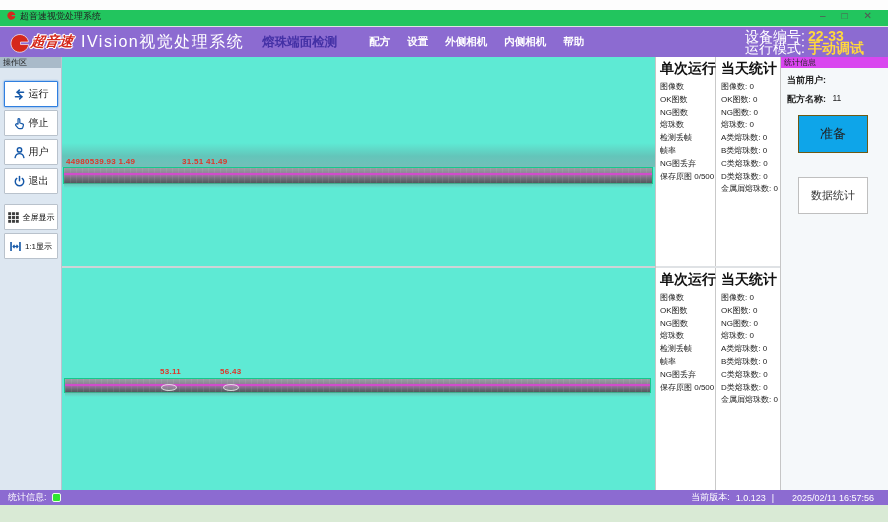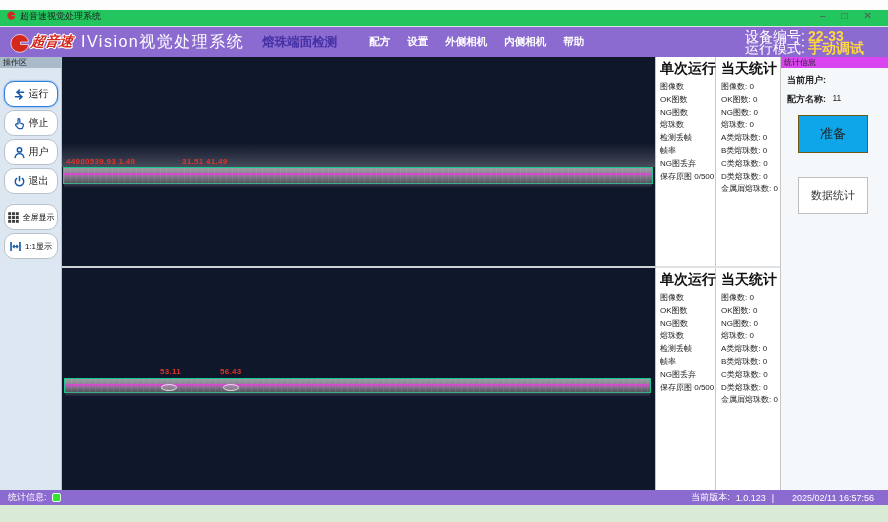--- a/index.html
+++ b/index.html
@@ -24,30 +24,30 @@
   .hdr-right{margin-left:auto;font-size:14px;line-height:12px;margin-right:16px;text-align:left;white-space:nowrap}
   .yellow{color:#ffd83c;font-weight:bold;margin-left:3px}
 
   
   .content{position:absolute;top:57px;left:0;width:888px;height:496px;display:flex}
 
   
   .sidebar{width:62px;background:#dde7f1;border-right:1px solid #b9c4cf;flex:0 0 62px}
   .sidebar-title{height:11px;background:#a9bac9;color:#222;font-size:8px;line-height:11px;padding-left:3px}
   .side-buttons{padding-top:13px}
-  .side-btn{width:54px;height:26px;margin:0 auto 3px;background:#fff;border:1px solid #b9c2cc;border-radius:10px;display:flex;align-items:center;justify-content:center;gap:3px;font-size:10px;color:#111;cursor:pointer}
+  .side-btn{width:54px;height:26px;margin:0 auto 3px;background:#fff;border:1px solid #b9c2cc;border-radius:1px;display:flex;align-items:center;justify-content:center;gap:3px;font-size:10px;color:#111;cursor:pointer}
   .side-btn.active{border:1px solid #2f7fe0;box-shadow:0 0 2px #2f7fe0}
   .side-btn.gap{margin-top:10px}
   .side-btn.small{font-size:8px}
   .side-icon{display:flex}
   .side-icon svg{width:13px;height:13px}
 
   
   .viewcol{width:593px;flex:0 0 593px;display:flex;flex-direction:column}
-  .viewport{position:relative;background:#0f172a;overflow:hidden}
+  .viewport{position:relative;background:#5eead4;overflow:hidden}
   .vp1{height:209px}
   .vsep{height:2px;background:#cfd3d6}
   .vp2{height:222px}
   .blur-band{position:absolute;left:0;right:0;top:86px;height:24px;background:linear-gradient(180deg,rgba(110,112,125,0) 0%,rgba(110,112,125,.30) 55%,rgba(140,140,152,.45) 100%)}
   .detect-box{position:absolute;border:1px solid #14c98c;background:linear-gradient(180deg,#9a9ca4 0%,#85868e 45%,#6e6f78 72%,#54555d 100%)}
   .detect-box::before{content:"";position:absolute;inset:0;background:repeating-linear-gradient(90deg,rgba(255,255,255,.07) 0 1px,rgba(0,0,0,0) 1px 6px)}
   .detect-box::after{content:"";position:absolute;left:0;right:0;top:100%;height:5px;background:linear-gradient(180deg,rgba(130,130,140,.45),rgba(0,0,0,0))}
   .vp1 .detect-box{left:1px;right:2px;top:110px;height:17px}
   .vp2 .detect-box{left:2px;right:4px;top:110px;height:15px}
   .laser-line{position:absolute;left:0;right:0;top:5px;height:2px;background:#d14ccb;box-shadow:0 1px 3px rgba(209,76,203,.65)}

